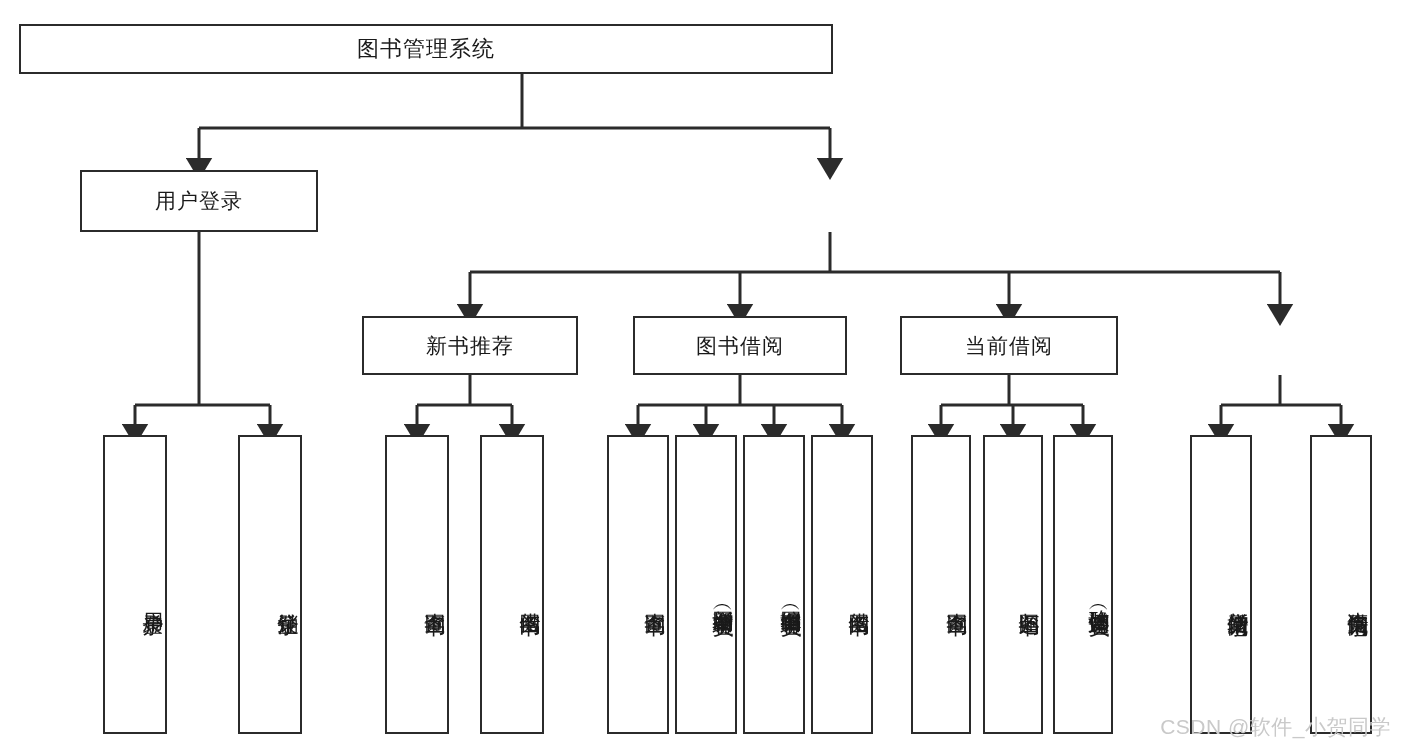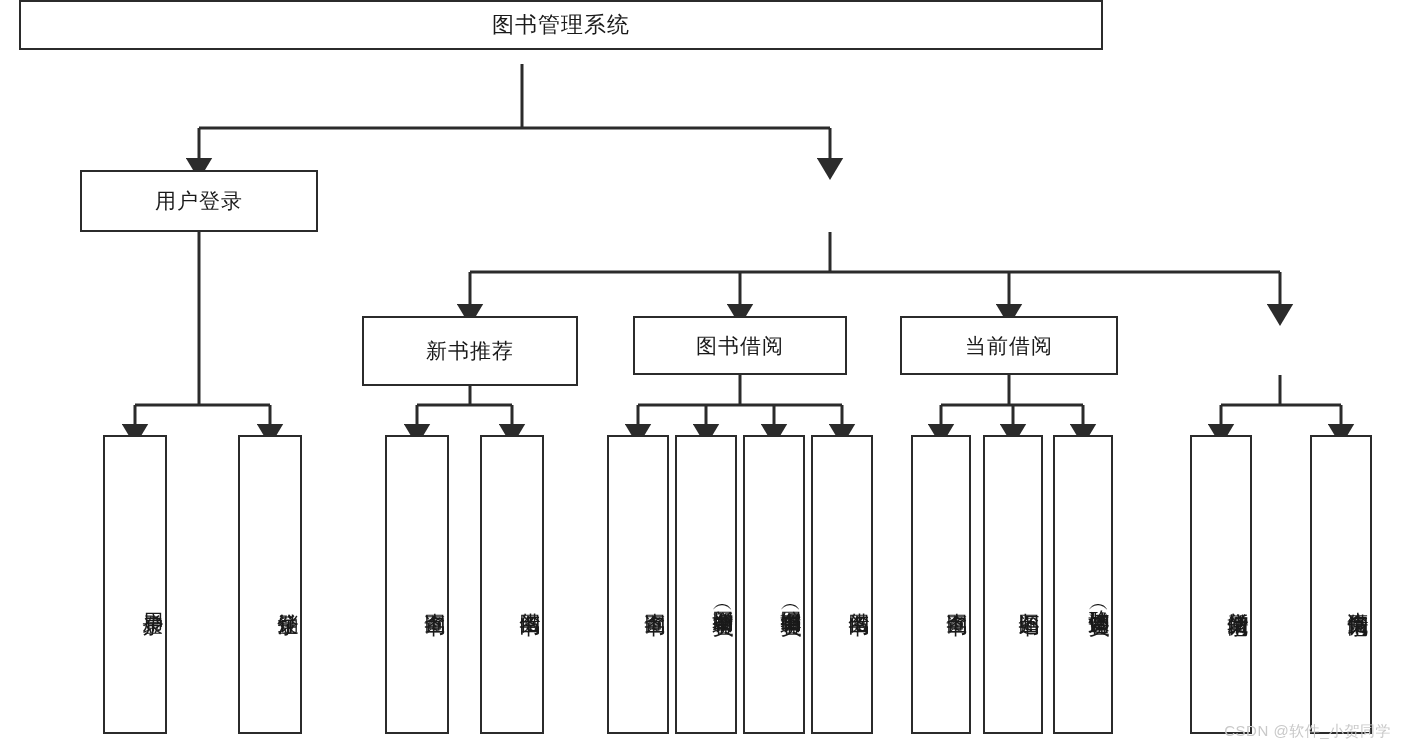--- a/index.html
+++ b/index.html
@@ -37,21 +37,21 @@
     padding-top:26px;
     line-height:1.12;
     white-space:nowrap;
   }
   .node.root{font-size:22px;}
 
   .watermark{
     position:absolute;
     right:14px;
     bottom:6px;
-    font-size:15px;
+    font-size:21px;
     color:#c9c9c9;
     letter-spacing:0.5px;
     white-space:nowrap;
     user-select:none;
   }
 </style>
 </head>
 <body>
 
 <div id="canvas">
@@ -98,25 +98,25 @@
       <path d="M1013,405 L1013,428" marker-end="url(#arrow)"></path>
       <path d="M1083,405 L1083,428" marker-end="url(#arrow)"></path>
 
       <path d="M1280,375 L1280,405"></path>
       <path d="M1221,405 L1341,405"></path>
       <path d="M1221,405 L1221,428" marker-end="url(#arrow)"></path>
       <path d="M1341,405 L1341,428" marker-end="url(#arrow)"></path>
     </g>
   </svg>
 
-  <div class="node horiz root" style="left: 19px; top: 0; width: 1084px; height: 50px;">图书管理系统</div>
+  <div class="node horiz root" style="left: 19px; top: 24px; width: 814px; height: 50px;">图书管理系统</div>
 
   <div class="node horiz" style="left: 80px; top: 170px; width: 238px; height: 62px;">用户登录</div>
 
-  <div class="node horiz" style="left: 362px; top: 316px; width: 216px; height: 70px;">新书推荐</div>
+  <div class="node horiz" style="left: 362px; top: 316px; width: 216px; height: 59px;">新书推荐</div>
   <div class="node horiz" style="left: 633px; top: 316px; width: 214px; height: 59px;">图书借阅</div>
   <div class="node horiz" style="left: 900px; top: 316px; width: 218px; height: 59px;">当前借阅</div>
 
   <div class="node leaf" style="left: 103px; top: 435px; width: 64px; height: 299px;">用户登录</div>
   <div class="node leaf" style="left: 238px; top: 435px; width: 64px; height: 299px;">注销登录</div>
   <div class="node leaf" style="left: 385px; top: 435px; width: 64px; height: 299px;">查询图书</div>
   <div class="node leaf" style="left: 480px; top: 435px; width: 64px; height: 299px;">借阅图书</div>
   <div class="node leaf" style="left: 607px; top: 435px; width: 62px; height: 299px;">查询图书</div>
   <div class="node leaf" style="left: 675px; top: 435px; width: 62px; height: 299px;">新增图书（管理员）</div>
   <div class="node leaf" style="left: 743px; top: 435px; width: 62px; height: 299px;">编辑图书（管理员）</div>

